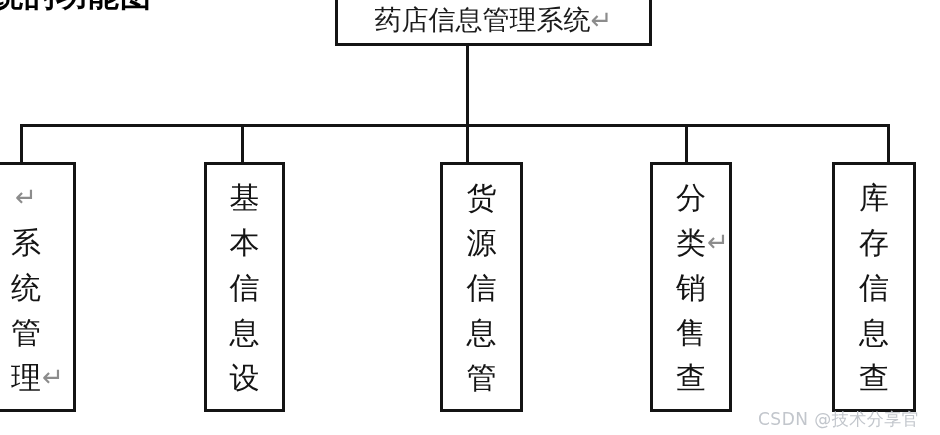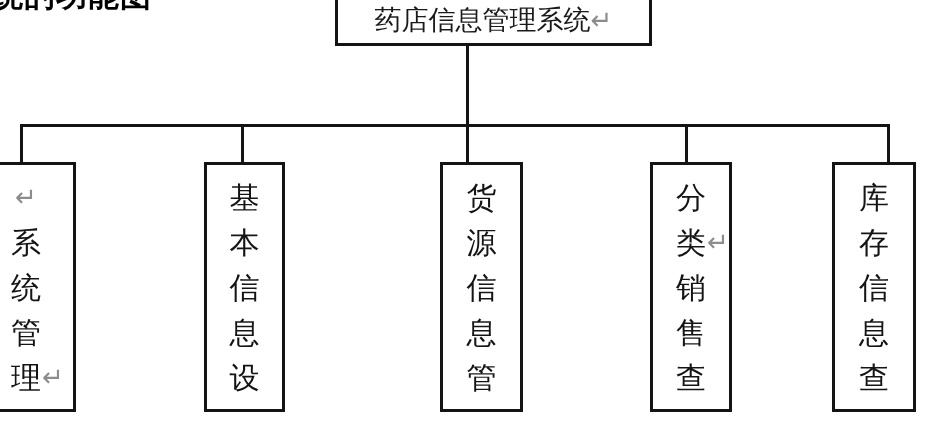--- a/index.html
+++ b/index.html
@@ -180,14 +180,15 @@
   <div class="node leaf-node" style="left:832px; top:162px; width:84px; height:250px;">
     <div class="vtext">
       <span class="ch">库</span>
       <span class="ch">存</span>
       <span class="ch">信</span>
       <span class="ch">息</span>
       <span class="ch">查</span>
     </div>
   </div>
 
+  <div class="watermark" style="left:758px; top:408px;">CSDN @技术分享官</div>
 
 </div>
 
 </body></html>

